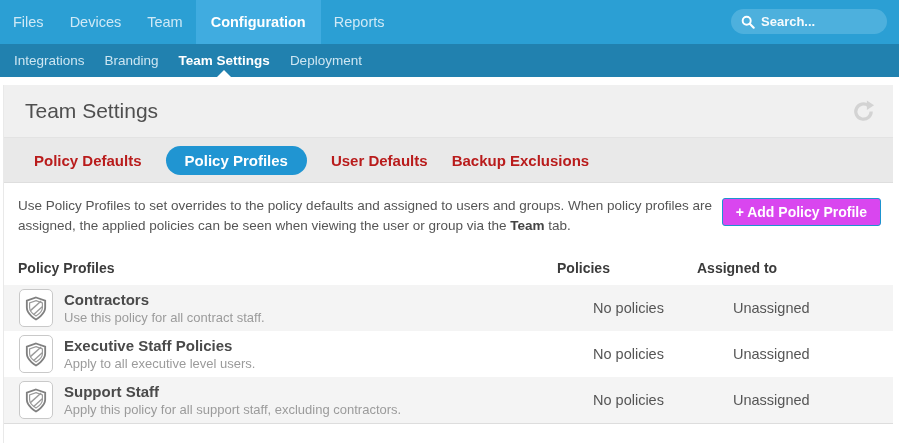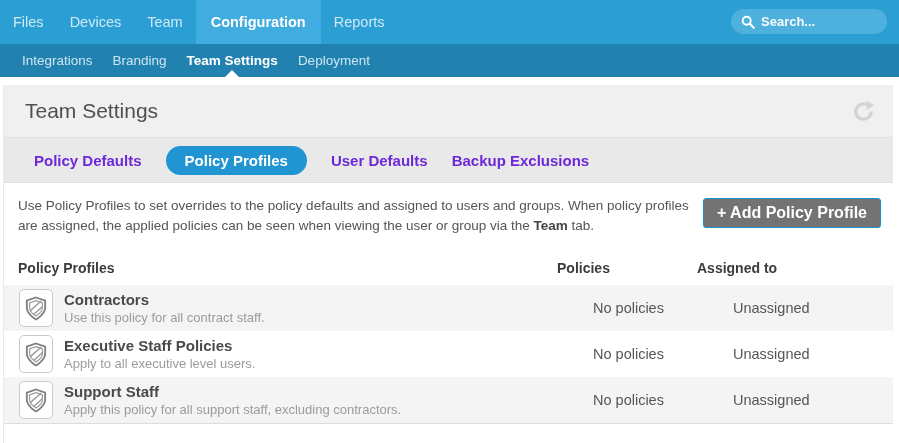--- a/index.html
+++ b/index.html
@@ -28,21 +28,21 @@
     background: transparent; border: none; outline: none;
     color: #ffffff; font-size: 13px; width: 110px;
     font-family: "Liberation Sans", sans-serif;
     font-weight: bold;
   }
   .search-pill input::placeholder { color: #ffffff; opacity: 0.95; }
 
   
   .subnav {
     height: 33px; background: #2181af;
-    display: flex; align-items: stretch; padding-left: 12px;
+    display: flex; align-items: stretch; padding-left: 4px;
   }
   .subnav-item {
     position: relative; color: #cde6f2; font-size: 13.5px;
     line-height: 33px; padding: 0 10px; cursor: pointer; white-space: nowrap;
   }
   .subnav-item.active { color: #ffffff; font-weight: bold; }
   .subnav-caret {
     position: absolute; bottom: 0; left: 50%; margin-left: -7px;
     width: 0; height: 0;
     border-left: 7px solid transparent; border-right: 7px solid transparent;
@@ -64,36 +64,36 @@
   }
   .page-title { font-size: 21px; font-weight: normal; color: #4f4f4f; }
   .refresh { margin-left: auto; cursor: pointer; display: inline-flex; padding-right: 4px; }
 
   .tabs-band {
     height: 45px; background: #e9e9e9;
     display: flex; align-items: center; padding-left: 18px;
     border-bottom: 1px solid #dedede;
   }
   .tab-link {
-    color: #6d28d9; font-size: 15px; font-weight: bold;
+    color: #b91c1c; font-size: 15px; font-weight: bold;
     padding: 0 12px; cursor: pointer; white-space: nowrap;
   }
   .tab-pill {
     background: #2095d2; color: #ffffff; font-size: 15px; font-weight: bold;
     border-radius: 16px; padding: 6px 19px; margin: 0 12px; cursor: pointer;
     white-space: nowrap;
   }
 
   
   .intro-row { display: flex; padding: 13px 12px 16px 14px; }
   .intro-text { width: 745px; font-size: 13.5px; color: #555555; line-height: 20px; }
   .intro-text b { color: #444444; }
   .add-btn {
     margin-left: auto; align-self: flex-start; margin-top: 2px;
-    background: #737373; color: #ffffff; font-weight: bold; font-size: 16px;
+    background: #d946ef; color: #ffffff; font-weight: bold; font-size: 14px;
     border: 1px solid #1d94cf; border-radius: 3px; padding: 5px 13px;
     cursor: pointer; white-space: nowrap;
     font-family: "Liberation Sans", sans-serif;
   }
 
   
   .ptable { border-bottom: 1px solid #dddddd; }
   .thead, .trow {
     display: grid; grid-template-columns: 553px 140px auto;
     align-items: center;

